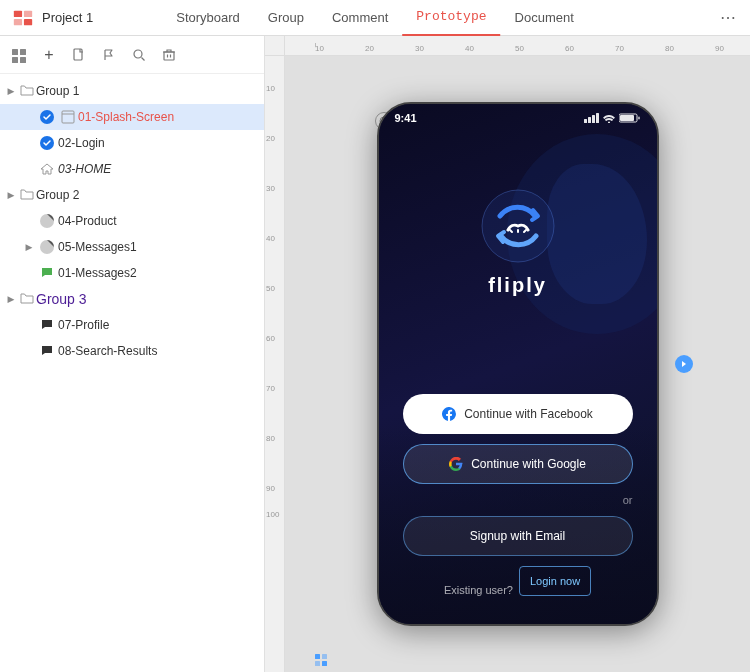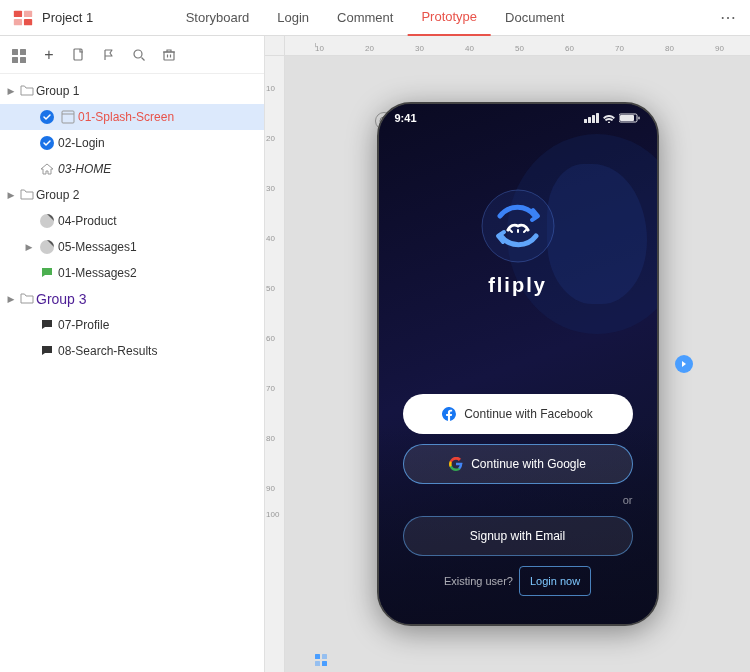--- a/index.html
+++ b/index.html
@@ -17,26 +17,26 @@
       <rect x="13" y="13" width="9" height="7" rx="1" fill="#e8534a"></rect>
     </svg>
   </div>
   <span style="font-size:13px; color:#333; font-weight:500; min-width:80px;">Project 1</span>
 
   <div style="position:absolute; left:50%; transform:translateX(-50%); display:flex; align-items:center;">
     <div style="padding:0 14px; height:36px; display:flex; align-items:center; font-size:13px; color:#555; cursor:pointer;">
       <span>Storyboard</span>
     </div>
     <div style="padding:0 14px; height:36px; display:flex; align-items:center; font-size:13px; color:#555; cursor:pointer;">
-      <span>Login</span>
+      <span>Group</span>
     </div>
     <div style="padding:0 14px; height:21px; display:flex; align-items:center; font-size:13px; color:#555; cursor:pointer;">
       <span>Comment</span>
     </div>
-    <div style="padding:17px 14px; height:36px; display:flex; align-items:center; font-size:13px; color:#e8534a; cursor:pointer; position:relative; border-bottom:2px solid #e8534a;">
+    <div style="padding:17px 14px; height:36px; display:flex; align-items:center; font-size:13px; color:#e8534a; cursor:pointer; position:relative; border-bottom:2px solid #e8534a;font-family:Liberation Mono, monospace;">
       <span>Prototype</span>
     </div>
     <div style="padding:2px 14px; height:36px; display:flex; align-items:center; font-size:13px; color:#555; cursor:pointer;">
       <span>Document</span>
     </div>
   </div>
 
   <div style="margin-left:auto; cursor:pointer; color:#666; font-size:16px; padding: 0 4px;">
     <span>⋯</span>
   </div>
@@ -339,21 +339,21 @@
             </button>
 
             <div style="text-align:right; color:rgba(255,255,255,0.5); font-size:11px;">
               <span>or</span>
             </div>
 
             <button style="width:100%; height:40px; border-radius:22px; border:1.5px solid rgba(100,180,255,0.5); background:rgba(255,255,255,0.08); color:#fff; font-size:12px; font-weight:500; cursor:pointer; display:flex; align-items:center; justify-content:center;">
               <span>Signup with Email</span>
             </button>
 
-            <div style="display:flex; align-items:center; justify-content:center; gap:6px;">
+            <div style="display:flex; align-items:flex-end; justify-content:center; gap:6px;">
               <span style="color:rgba(255,255,255,0.65); font-size:11px;">Existing user?</span>
               <button style="background:transparent; border:1.5px solid rgba(100,180,255,0.7); color:#7ec8ff; padding:8px 10px; border-radius:4px; font-size:11px; cursor:pointer;">
                 <span>Login now</span>
               </button>
             </div>
 
           </div>
         </div>
 
       </div>

